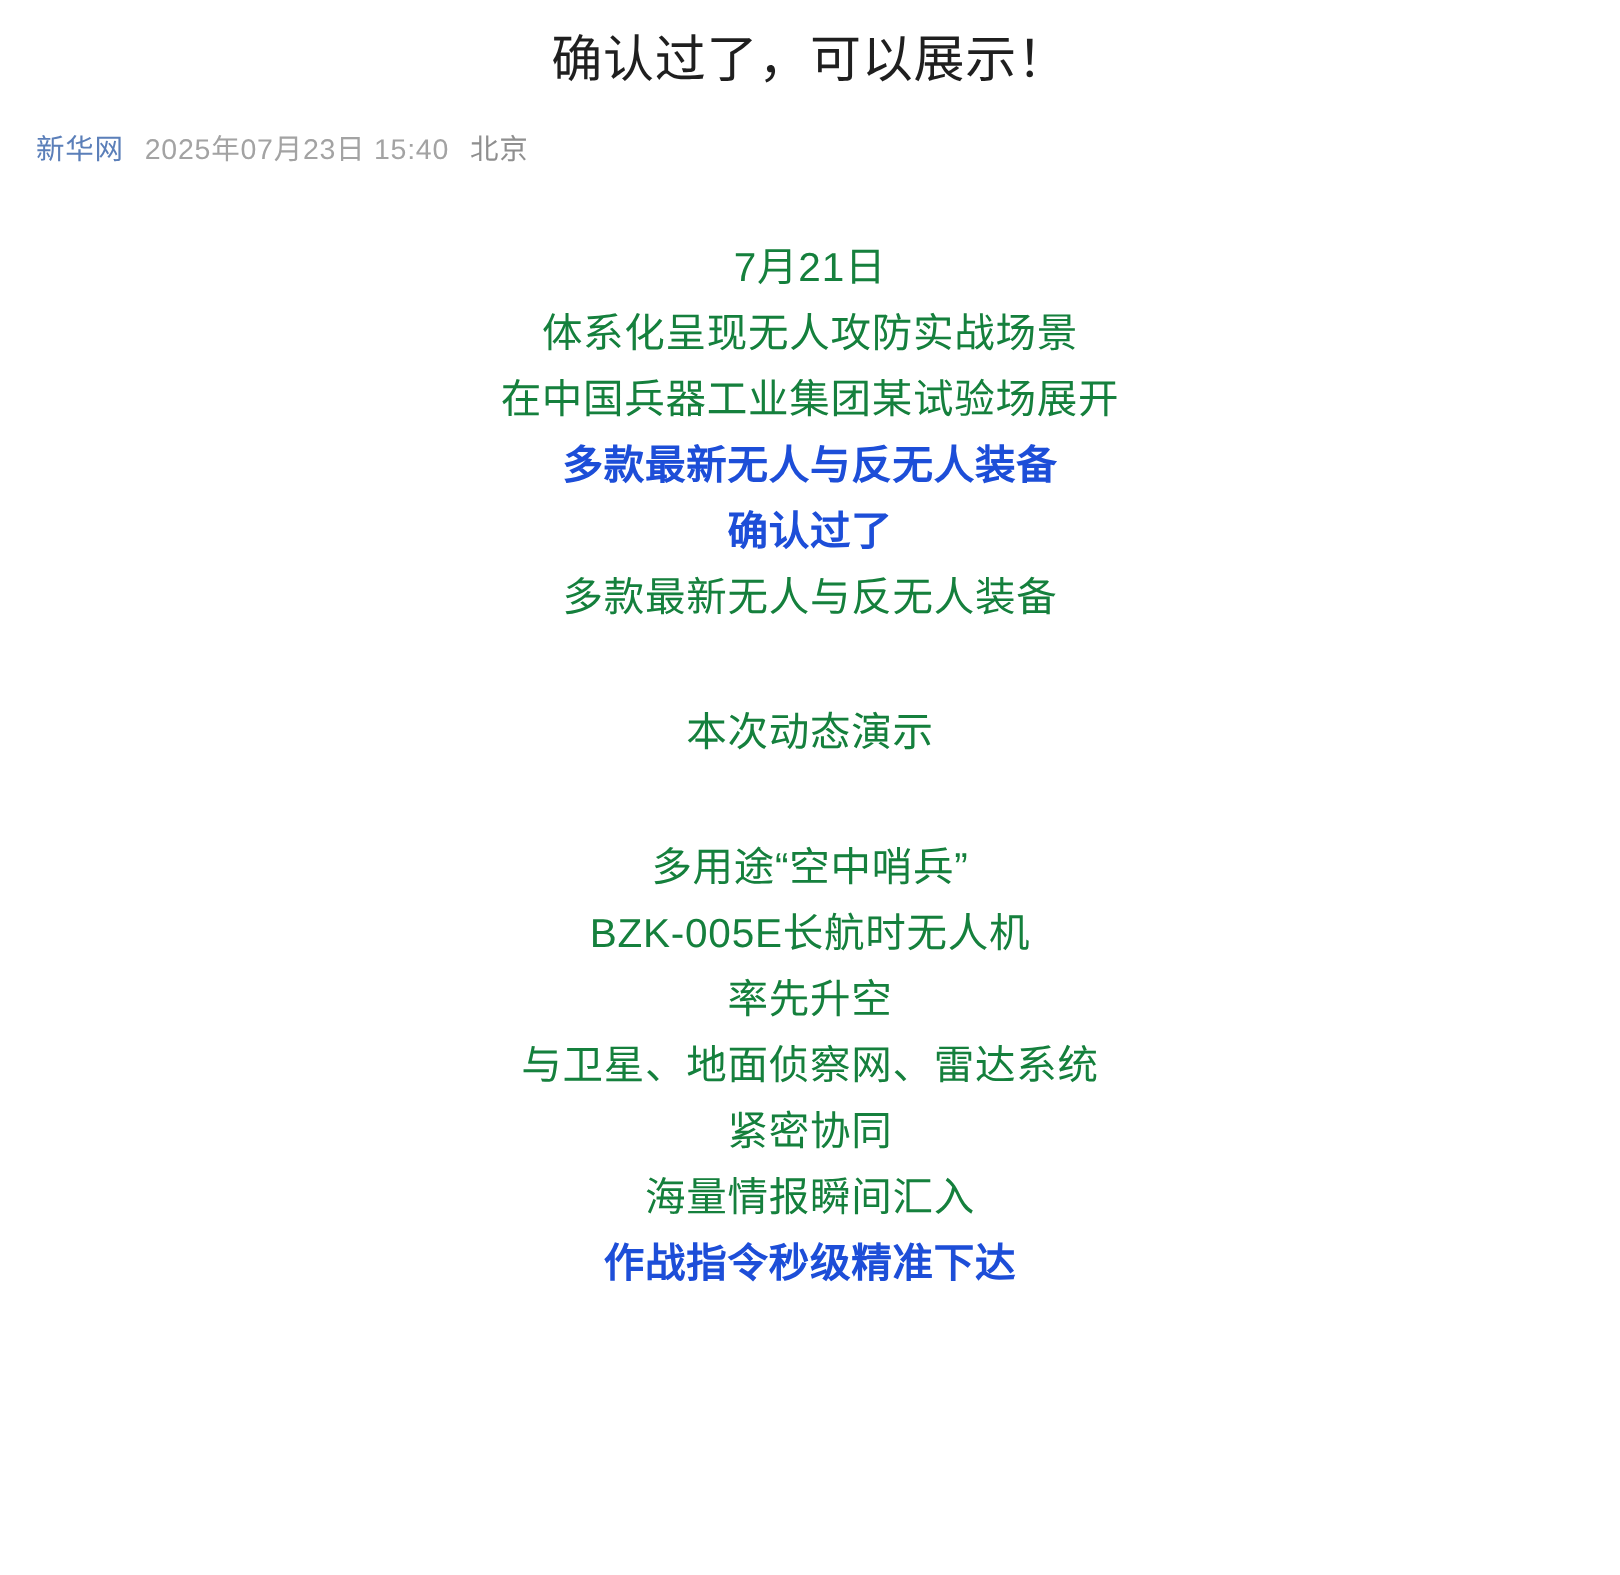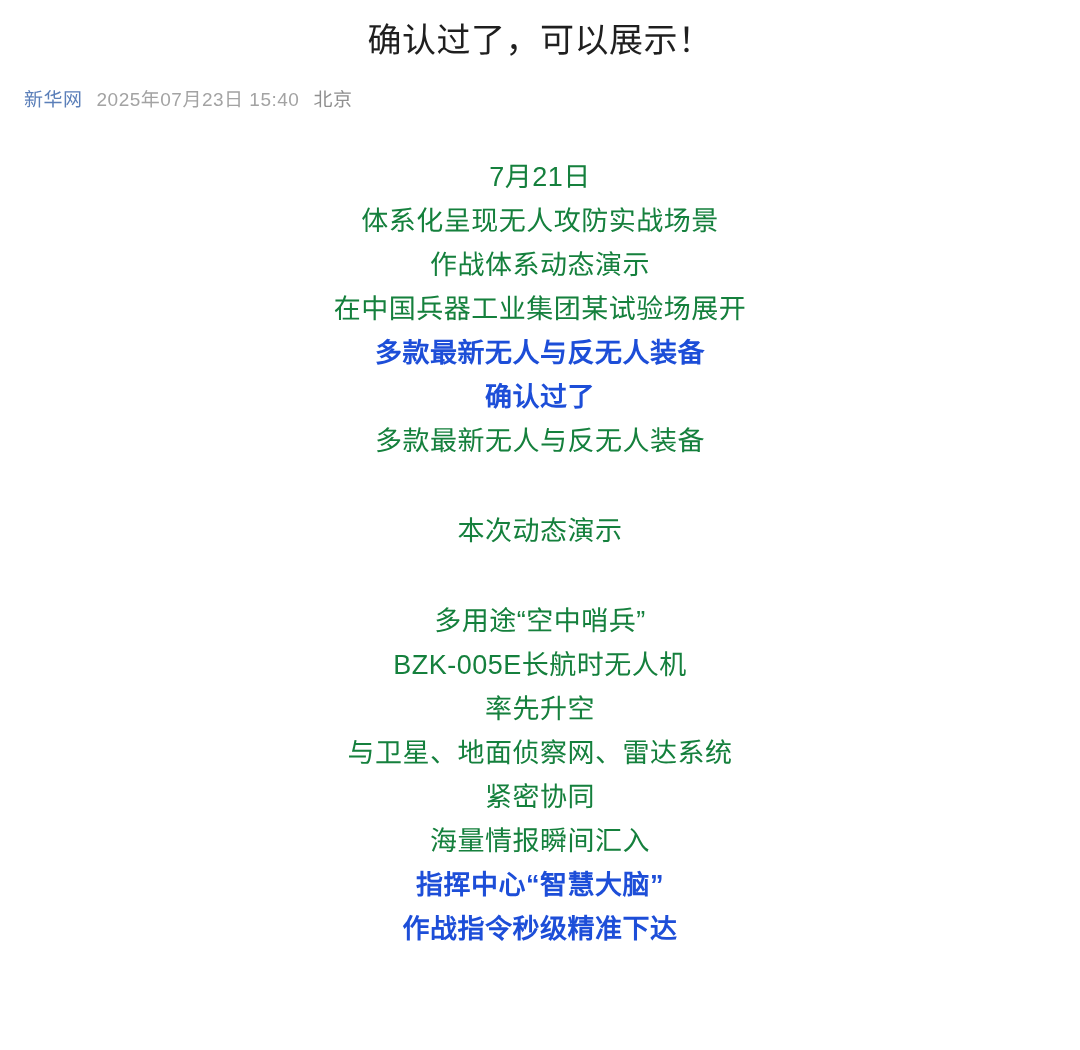--- a/index.html
+++ b/index.html
@@ -82,21 +82,20 @@
       <span class="article-date">2025年07月23日 15:40</span>
       <span class="article-location">北京</span>
     </div>
   </div>
 
   <div class="article-body">
 
     <div class="para-block">
       <div class="para-line">7月21日</div>
       <div class="para-line">体系化呈现无人攻防实战场景</div>
-      <div class="para-line">作战体系动态演示</div>
       <div class="para-line">在中国兵器工业集团某试验场展开</div>
       <div class="para-line highlight">多款最新无人与反无人装备</div>
       <div class="para-line highlight">确认过了</div>
       <div class="para-line">多款最新无人与反无人装备</div>
     </div>
 
     <div class="para-spacer"></div>
 
     <div class="para-block">
       <div class="para-line">本次动态演示</div>
@@ -104,18 +103,17 @@
 
     <div class="para-spacer"></div>
 
     <div class="para-block">
       <div class="para-line">多用途“空中哨兵”</div>
       <div class="para-line">BZK-005E长航时无人机</div>
       <div class="para-line">率先升空</div>
       <div class="para-line">与卫星、地面侦察网、雷达系统</div>
       <div class="para-line">紧密协同</div>
       <div class="para-line">海量情报瞬间汇入</div>
-      <div class="para-line highlight">指挥中心“智慧大脑”</div>
       <div class="para-line highlight">作战指令秒级精准下达</div>
     </div>
   </div>
 
 </div>
 
 </body></html>

